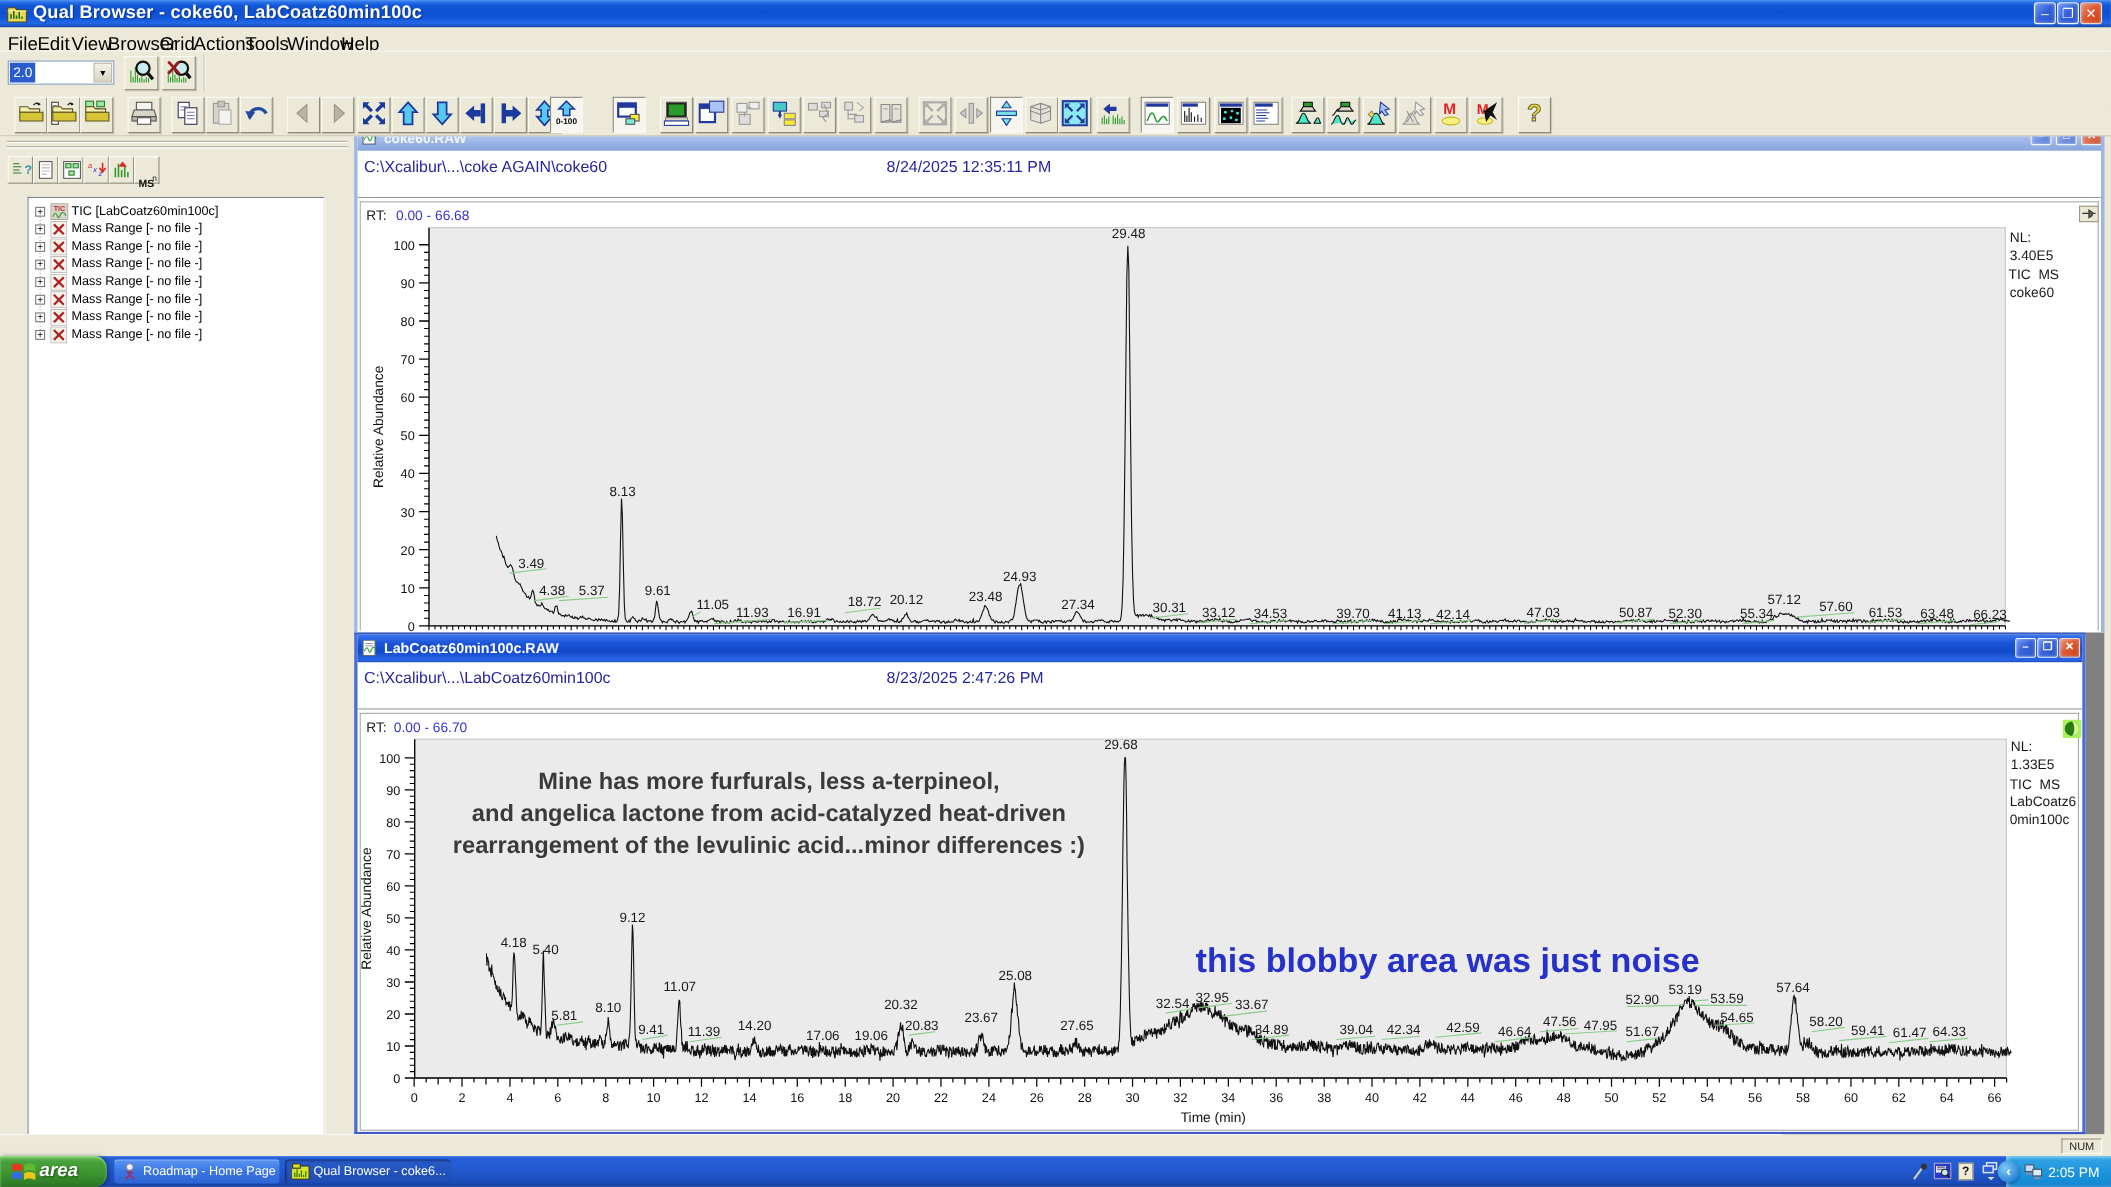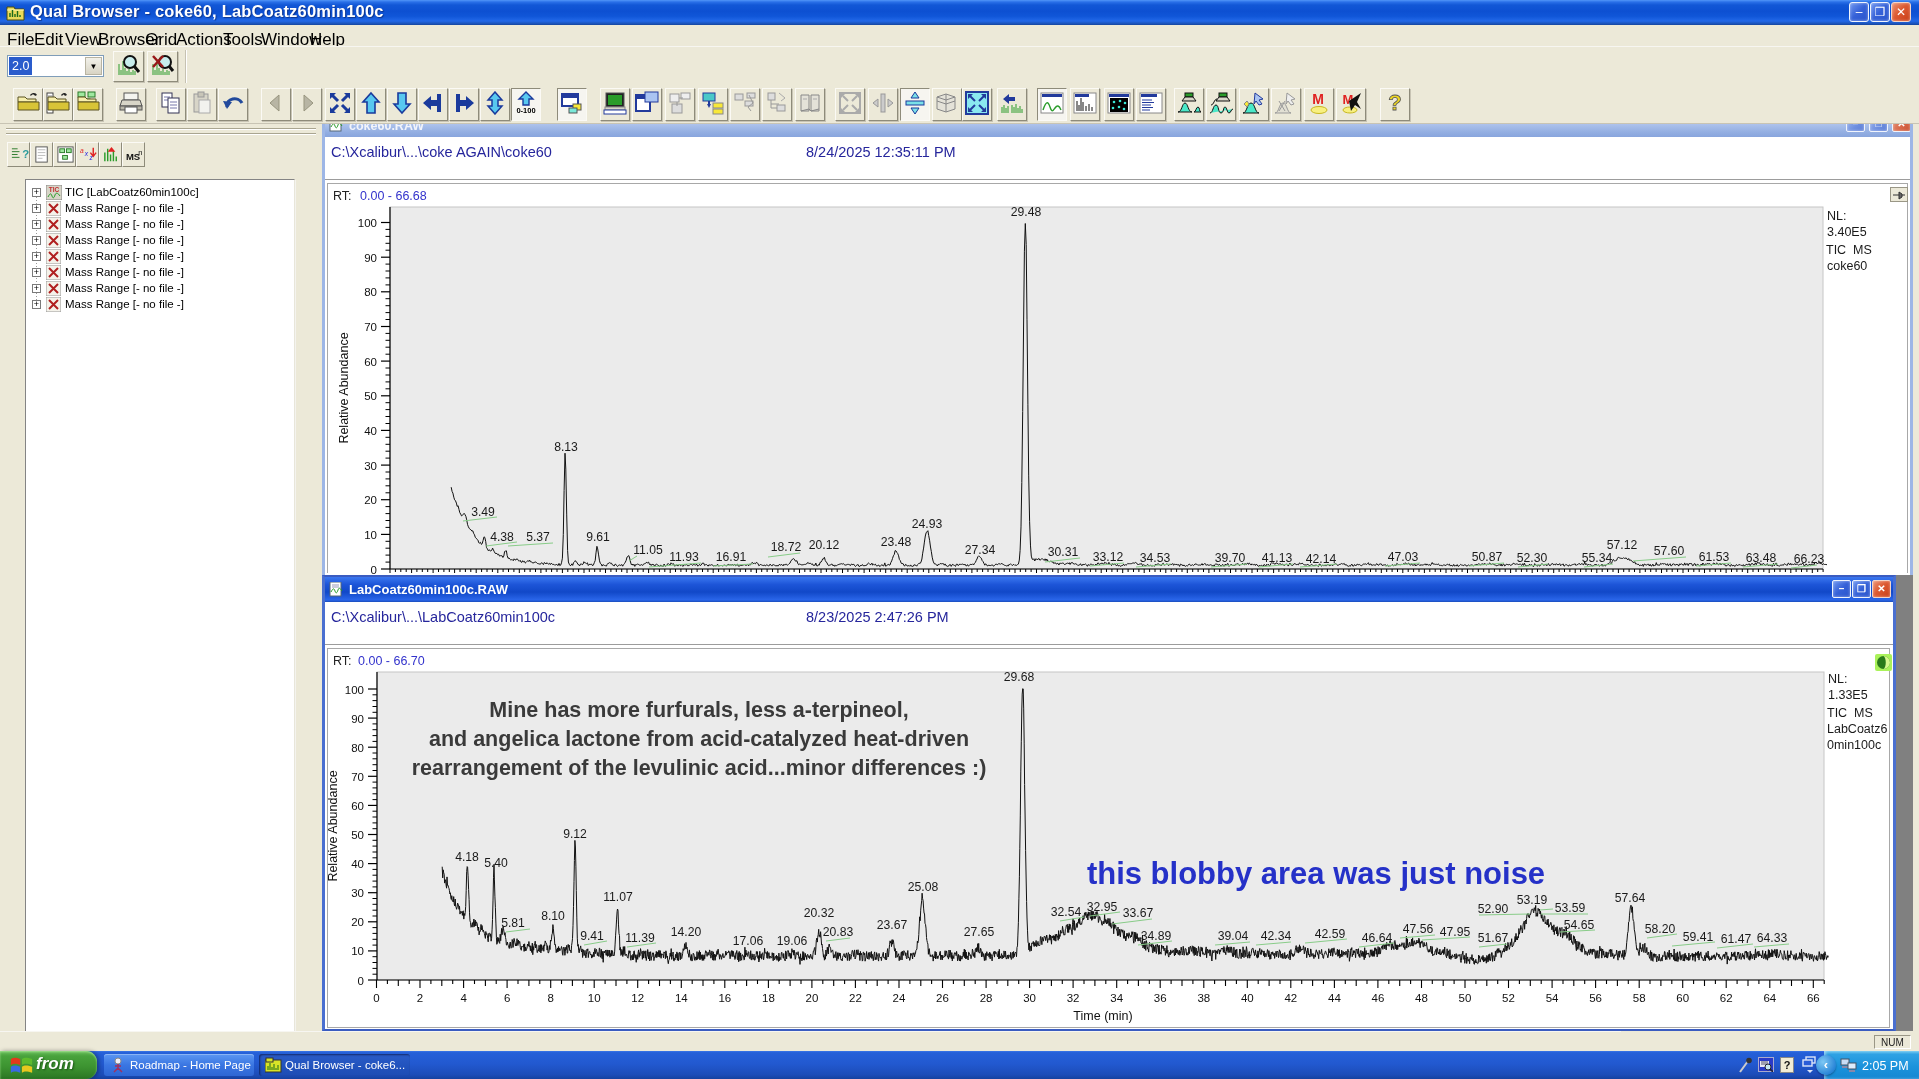--- a/index.html
+++ b/index.html
@@ -191,21 +191,21 @@
       <svg width="24" height="24" viewBox="0 0 24 24">
         <rect x="4" y="3" width="4" height="18" fill="#1a3a9c"></rect>
         <path d="M22 12l-8-7v4h-6v6h6v4z" fill="#1a3a9c"></path>
       </svg>
     </div>
     <div class="abs tbtn big" style="left:480px;top:3px">
       <svg width="24" height="24" viewBox="0 0 24 24">
         <path d="M12 1l7 8h-4v6h4l-7 8-7-8h4V9H5z" fill="#58c8f0" stroke="#1a3a9c" stroke-width="1.5"></path>
       </svg>
     </div>
-    <div class="abs tbtn big pressed" style="left:511px;top:3px">
+    <div class="abs tbtn big pressed" style="left:500px;top:3px">
       <svg width="24" height="24" viewBox="0 0 24 24">
         <path d="M12 1l7 7h-4v6H9V8H5z" fill="#58c8f0" stroke="#1a3a9c" stroke-width="1.4"></path>
         <text x="12" y="22" text-anchor="middle" font-size="7.5" font-weight="bold" fill="#000">0-100</text>
       </svg>
     </div>
     <div class="abs tbtn big pressed" style="left:557px;top:3px">
       <svg width="24" height="24" viewBox="0 0 24 24">
         <rect x="2" y="3" width="16" height="12" fill="#fff" stroke="#223a9c" stroke-width="2"></rect>
         <rect x="2" y="3" width="16" height="4" fill="#223a9c"></rect>
         <rect x="13" y="13" width="8" height="6" fill="#f8e838" stroke="#555"></rect>
@@ -420,21 +420,21 @@
     <div class="abs" style="left:76px;top:18px;width:23px;height:25px;border:1px solid;border-color:#fbfaf5 #8e8b7a #8e8b7a #fbfaf5;background:#ece9d8;padding:2px 0 0 2px"><svg width="19" height="19" viewBox="0 0 20 20">
         <text x="1" y="8" font-size="7" fill="#e02222" font-style="italic">a</text>
         <text x="6" y="12" font-size="7" fill="#2222e0" font-style="italic">x</text>
         <text x="11" y="16" font-size="7" fill="#2222e0" font-style="italic">z</text>
         <path d="M15 3v8M12 8l3 4 3-4" stroke="#e02222" fill="none" stroke-width="1.5"></path>
       </svg></div>
     <div class="abs" style="left:99px;top:18px;width:23px;height:25px;border:1px solid;border-color:#fbfaf5 #8e8b7a #8e8b7a #fbfaf5;background:#ece9d8;padding:2px 0 0 2px"><svg width="19" height="19" viewBox="0 0 20 20">
         <path d="M3 17V8M6 17V4M9 17v-7M12 17V6M15 17v-5" stroke="#2a9c2a" stroke-width="1.5"></path>
         <path d="M10 2l4 5h-8z" fill="#e02222"></path>
       </svg></div>
-    <div class="abs" style="left:122px;top:18px;width:23px;height:25px;border:1px solid;border-color:#fbfaf5 #8e8b7a #8e8b7a #fbfaf5;background:#ece9d8;padding:4px 0 0 2px"><svg width="19" height="19" viewBox="0 0 20 20">
+    <div class="abs" style="left:122px;top:18px;width:23px;height:25px;border:1px solid;border-color:#fbfaf5 #8e8b7a #8e8b7a #fbfaf5;background:#ece9d8;padding:14px 0 0 2px"><svg width="19" height="19" viewBox="0 0 20 20">
         <text x="1" y="14" font-size="10" font-weight="bold" fill="#111">MS</text>
         <text x="14" y="8" font-size="8" fill="#111">n</text>
       </svg></div>
     <div class="abs treebox">
       <div class="abs" style="left:10px;top:14px;width:1px;height:110px;background:repeating-linear-gradient(180deg,#9a9a9a 0 1px,transparent 1px 3px)"></div>
       <div class="plus" style="top:8px">+</div>
       <div class="abs" style="left:20px;top:5px"><svg width="16" height="15" viewBox="0 0 16 15">
           <rect x="0" y="0" width="16" height="15" fill="#d8d5c8" stroke="#888"></rect>
           <text x="8" y="7" text-anchor="middle" font-size="6.5" fill="#c03030" font-weight="bold">TIC</text>
           <path d="M2 12c2-4 3-4 4-1s2 2 3-1 3-2 5 1" stroke="#2a9c2a" fill="none"></path>
@@ -1232,21 +1232,21 @@
     <div class="abs numbox">NUM</div>
   </div>
 <div class="abs taskbar">
     <div class="abs startbtn"></div>
     <div class="abs" style="left:10px;top:5px"><svg width="23" height="19" viewBox="0 0 27 21">
         <path d="M1 3c3-2 6-2 11 0v7c-5-2-8-2-11 0z" fill="#e23a1c"></path>
         <path d="M14 3c3-2 6-2 12 0v7c-6-2-9-2-12 0z" fill="#5eba2e"></path>
         <path d="M1 12c3-2 6-2 11 0v7c-5-2-8-2-11 0z" fill="#3a6ae2"></path>
         <path d="M14 12c3-2 6-2 12 0v7c-6-2-9-2-12 0z" fill="#e8c81e"></path>
       </svg></div>
-    <div class="abs starttxt">from</div>
+    <div class="abs starttxt">area</div>
     <div class="abs task task1" style="left:104px;width:150px">
       <svg style="position:absolute;left:6px;top:3px" width="16" height="16" viewBox="0 0 16 16">
         <circle cx="8" cy="4" r="3" fill="#f0f0f8" stroke="#888"></circle>
         <path d="M8 7v6M4 15l4-4 4 4M5 9h6" stroke="#a03060" stroke-width="1.5" fill="none"></path>
       </svg>
       <span style="position:absolute;left:26px;top:5px">Roadmap - Home Page</span>
     </div>
     <div class="abs task task2" style="left:259px;width:151px">
       <svg style="position:absolute;left:6px;top:3px" width="17" height="16" viewBox="0 0 17 16">
         <rect x="0" y="3" width="16" height="12" fill="#d8e428" stroke="#333"></rect>

